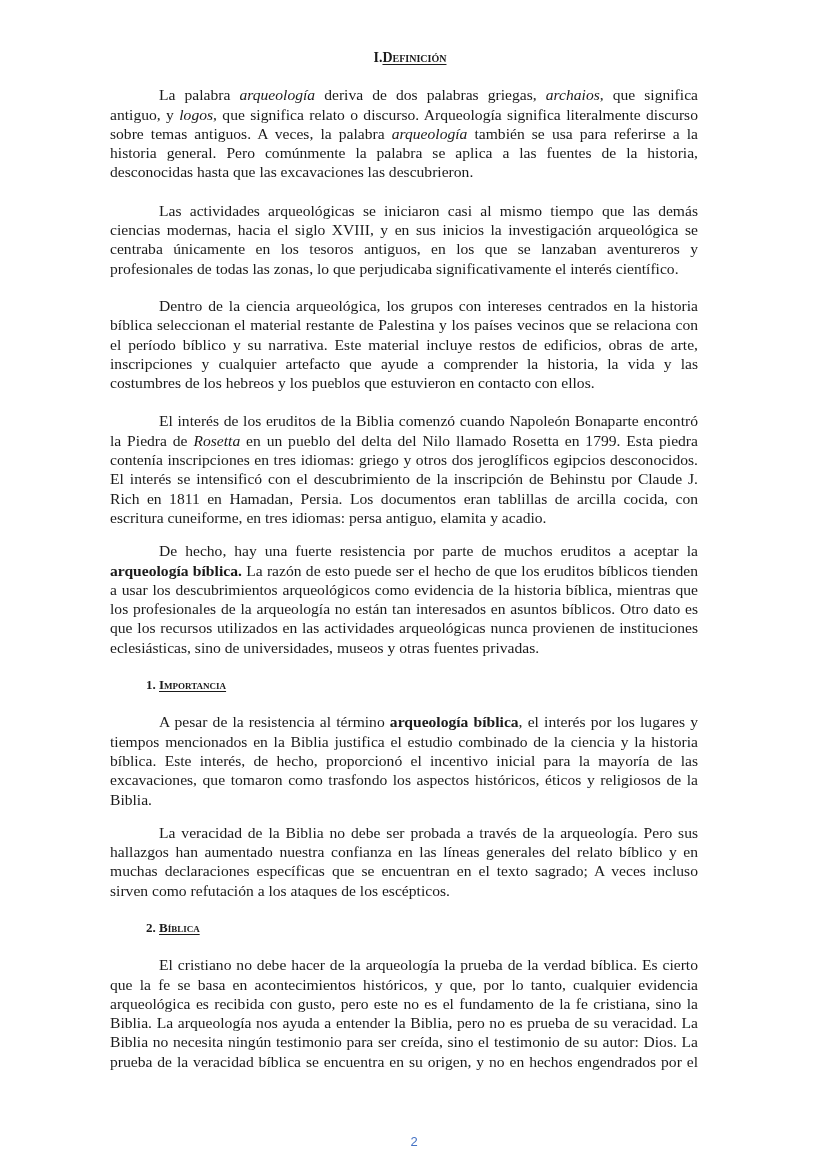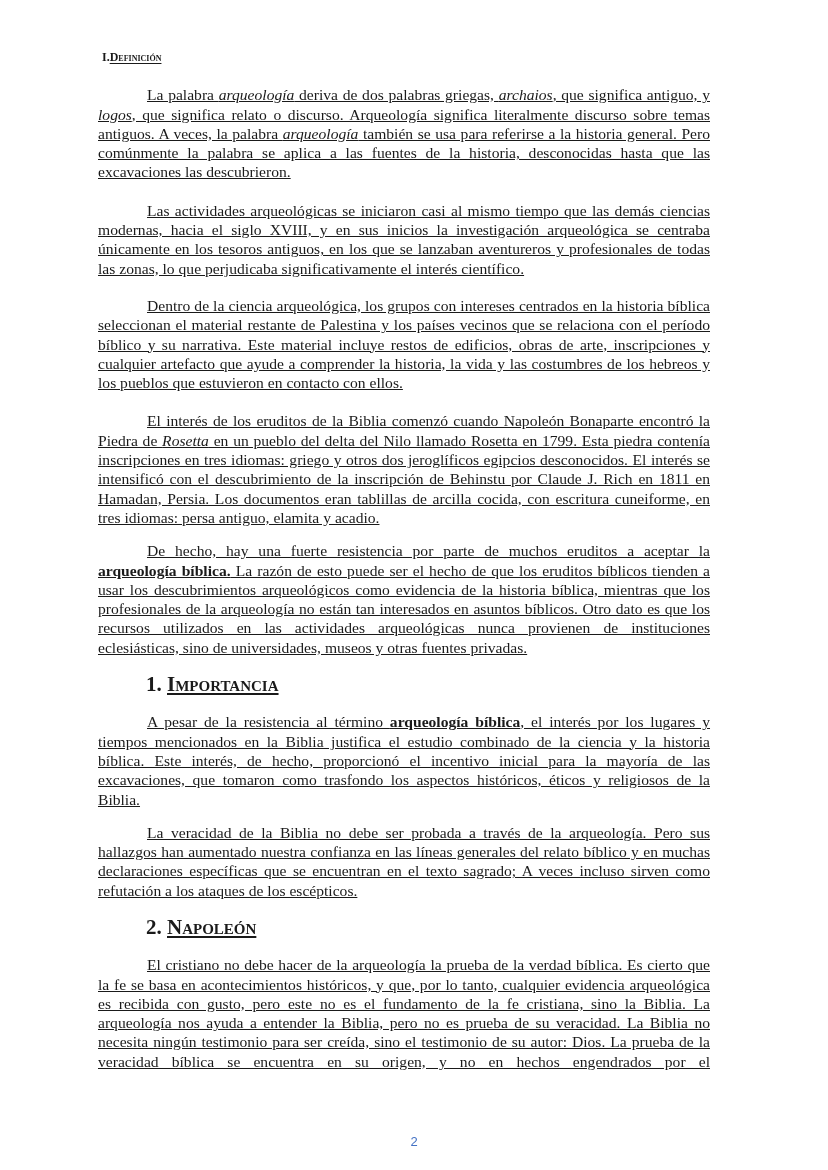--- a/index.html
+++ b/index.html
@@ -3,30 +3,30 @@
 <meta charset="utf-8">
 <style>
   html, body { margin: 0; padding: 0; background: #ffffff; }
   body { width: 828px; height: 1170px; position: relative; overflow: hidden; }
   .page {
     position: absolute; left: 98px; top: 48px; width: 612px;
     font-family: "Liberation Serif", serif; font-size: 15.6px; line-height: 19.3px;
     color: #1a1a1a;
   }
   .h1 {
-    font-weight: bold; font-size: 12px; margin: 0 0 18px 4px;
+    font-weight: bold; font-size: 14px; margin: 0 0 18px 12px; text-align: center;
   }
   .h1 .num { text-decoration: none; }
   .h1 .title { text-decoration: underline; font-variant: small-caps; text-underline-offset: 2px; }
   .h2 {
-    font-weight: bold; font-size: 21px; margin: 0 0 18px 48px;
+    font-weight: bold; font-size: 13px; margin: 0 0 18px 48px;
   }
   .h2 .title { text-decoration: underline; font-variant: small-caps; text-underline-offset: 2px; }
   p {
-    margin: 0; text-align: justify; text-indent: 49px; text-decoration: underline;
+    margin: 12px; text-align: justify; text-indent: 49px;
   }
   p.gap-l { margin-bottom: 19px; }
   p.gap-s { margin-bottom: 14px; }
   p.gap-h { margin-bottom: 18px; }
   i { font-style: italic; }
   b { font-weight: bold; }
   .page-num {
     position: absolute; left: 0; right: 0; top: 1134px; text-align: center;
     font-family: "Liberation Sans", sans-serif; font-size: 13px; color: #4472c4;
   }
@@ -53,19 +53,19 @@
 
   <div class="h2">
     <span>1.</span> <span class="title">Importancia</span>
   </div>
 
   <p class="gap-s"><span>A pesar de la resistencia al término </span><b>arqueología bíblica</b><span>, el interés por los lugares y tiempos mencionados en la Biblia justifica el estudio combinado de la ciencia y la historia bíblica. Este interés, de hecho, proporcionó el incentivo inicial para la mayoría de las excavaciones, que tomaron como trasfondo los aspectos históricos, éticos y religiosos de la Biblia.</span></p>
 
   <p class="gap-h">La veracidad de la Biblia no debe ser probada a través de la arqueología. Pero sus hallazgos han aumentado nuestra confianza en las líneas generales del relato bíblico y en muchas declaraciones específicas que se encuentran en el texto sagrado; A veces incluso sirven como refutación a los ataques de los escépticos.</p>
 
   <div class="h2">
-    <span>2.</span> <span class="title">Napoleón</span>
+    <span>2.</span> <span class="title">Bíblica</span>
   </div>
 
   <p style="text-align-last: justify;">El cristiano no debe hacer de la arqueología la prueba de la verdad bíblica. Es cierto que la fe se basa en acontecimientos históricos, y que, por lo tanto, cualquier evidencia arqueológica es recibida con gusto, pero este no es el fundamento de la fe cristiana, sino la Biblia. La arqueología nos ayuda a entender la Biblia, pero no es prueba de su veracidad. La Biblia no necesita ningún testimonio para ser creída, sino el testimonio de su autor: Dios. La prueba de la veracidad bíblica se encuentra en su origen, y no en hechos engendrados por el</p>
 </div>
 
 <div class="page-num">2</div>
 
 </body></html>

